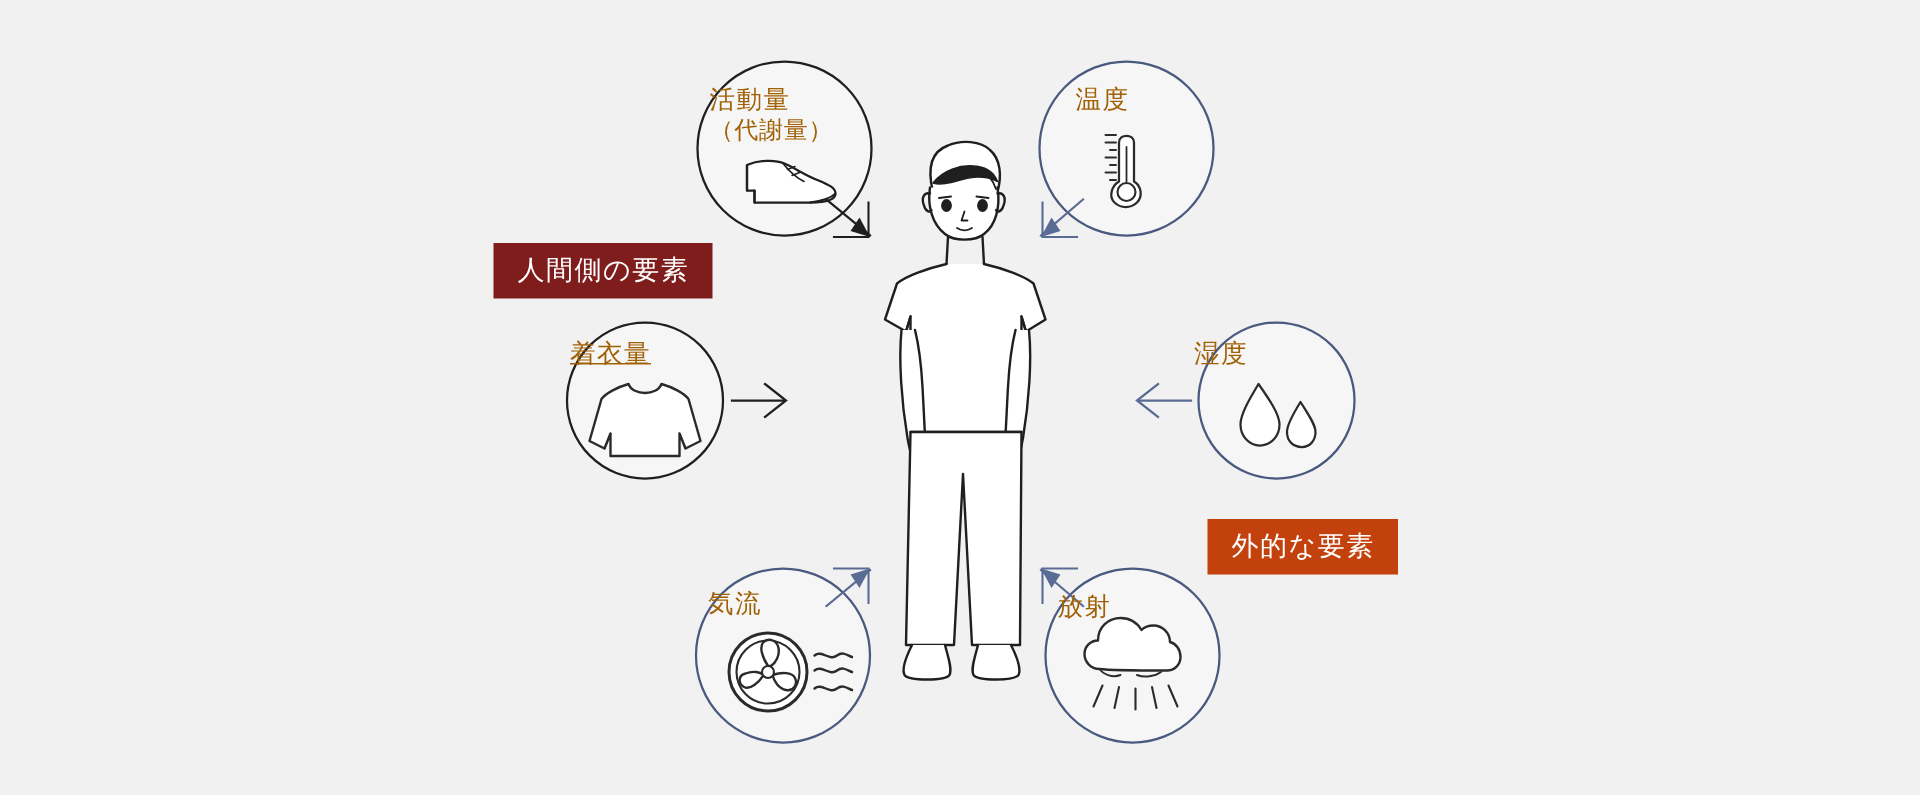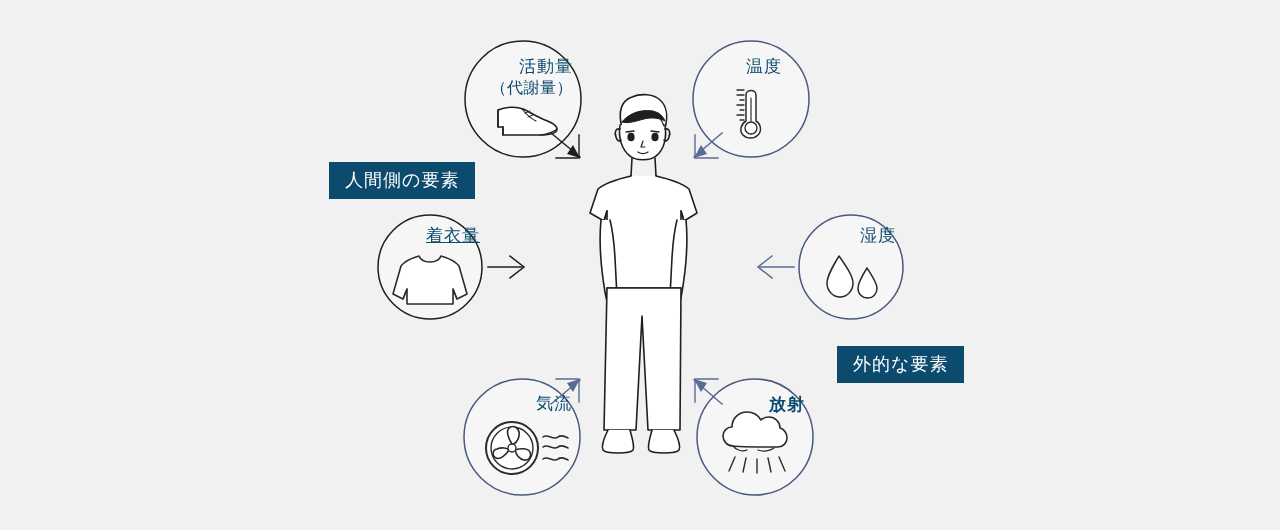--- a/index.html
+++ b/index.html
@@ -29,33 +29,33 @@
   .badge {
     position: absolute;
     color: #ffffff;
     font-size: 18px;
     letter-spacing: 1px;
     line-height: 1;
     padding: 9px 16px 10px 16px;
     white-space: nowrap;
   }
   #badge-human {
-    background: #0c4a6e;
+    background: #7f1d1d;
     left: 329px;
     top: 162px;
   }
   #badge-external {
-    background: #0c4a6e;
-    left: 837px;
+    background: #c2410c;
+    left: 805px;
     top: 346px;
   }
   .node-label {
     position: absolute;
-    text-align: right;
-    color: #0c4a6e;
+    text-align: left;
+    color: #a16207;
     white-space: nowrap;
     line-height: 1.15;
   }
   .node-label .main {
     display: block;
     font-size: 17px;
     letter-spacing: 1px;
   }
   .node-label .sub {
     display: block;
@@ -265,29 +265,29 @@
       <path d="M510 256 L524 267 L510 278" stroke-width="1.5" fill="none"></path>
     </g>
 
   </svg>
 
   <div class="node-label" style="left:473px; top:57px; width:100px;">
     <span class="main">活動量</span>
     <span class="sub">（代謝量）</span>
   </div>
 
-  <div class="node-label" style="left:682px; top:57px; width:100px;">
+  <div class="node-label" style="left:717px; top:57px; width:100px;">
     <span class="main">温度</span>
   </div>
 
   <div class="node-label" style="left:796px; top:226px; width:100px;">
     <span class="main">湿度</span>
   </div>
 
-  <div class="node-label" style="left:705px; top:395px; width:100px;font-weight:bold;">
+  <div class="node-label" style="left:705px; top:395px; width:100px;">
     <span class="main">放射</span>
   </div>
 
   <div class="node-label" style="left:472px; top:395px; width:100px;font-family:Liberation Mono, monospace;">
     <span class="main">気流</span>
   </div>
 
   <div class="node-label" style="left:380px; top:226px; width:100px;text-decoration:underline;">
     <span class="main">着衣量</span>
   </div>

